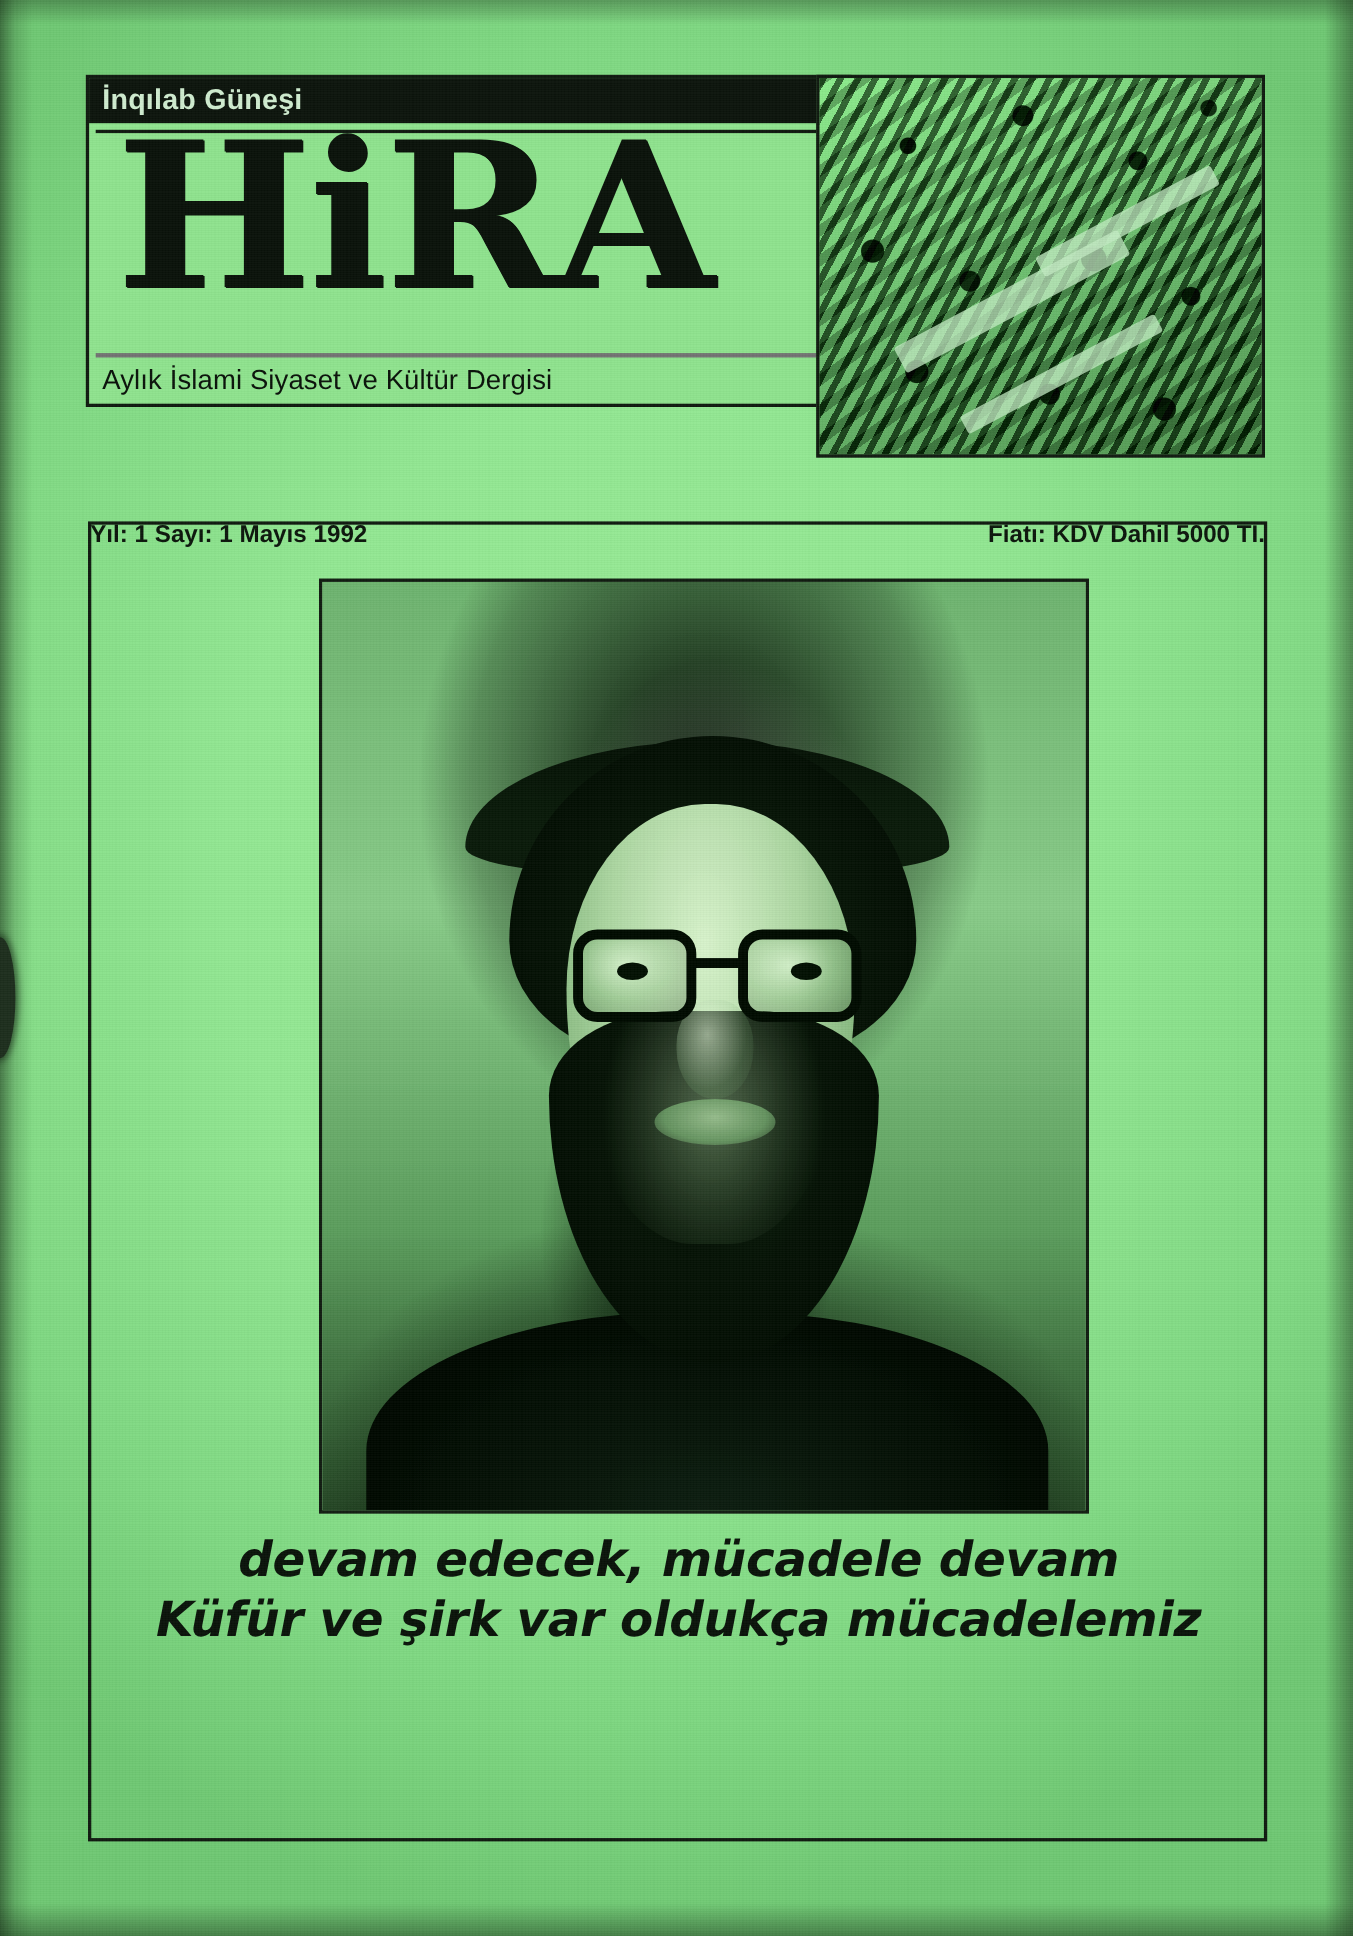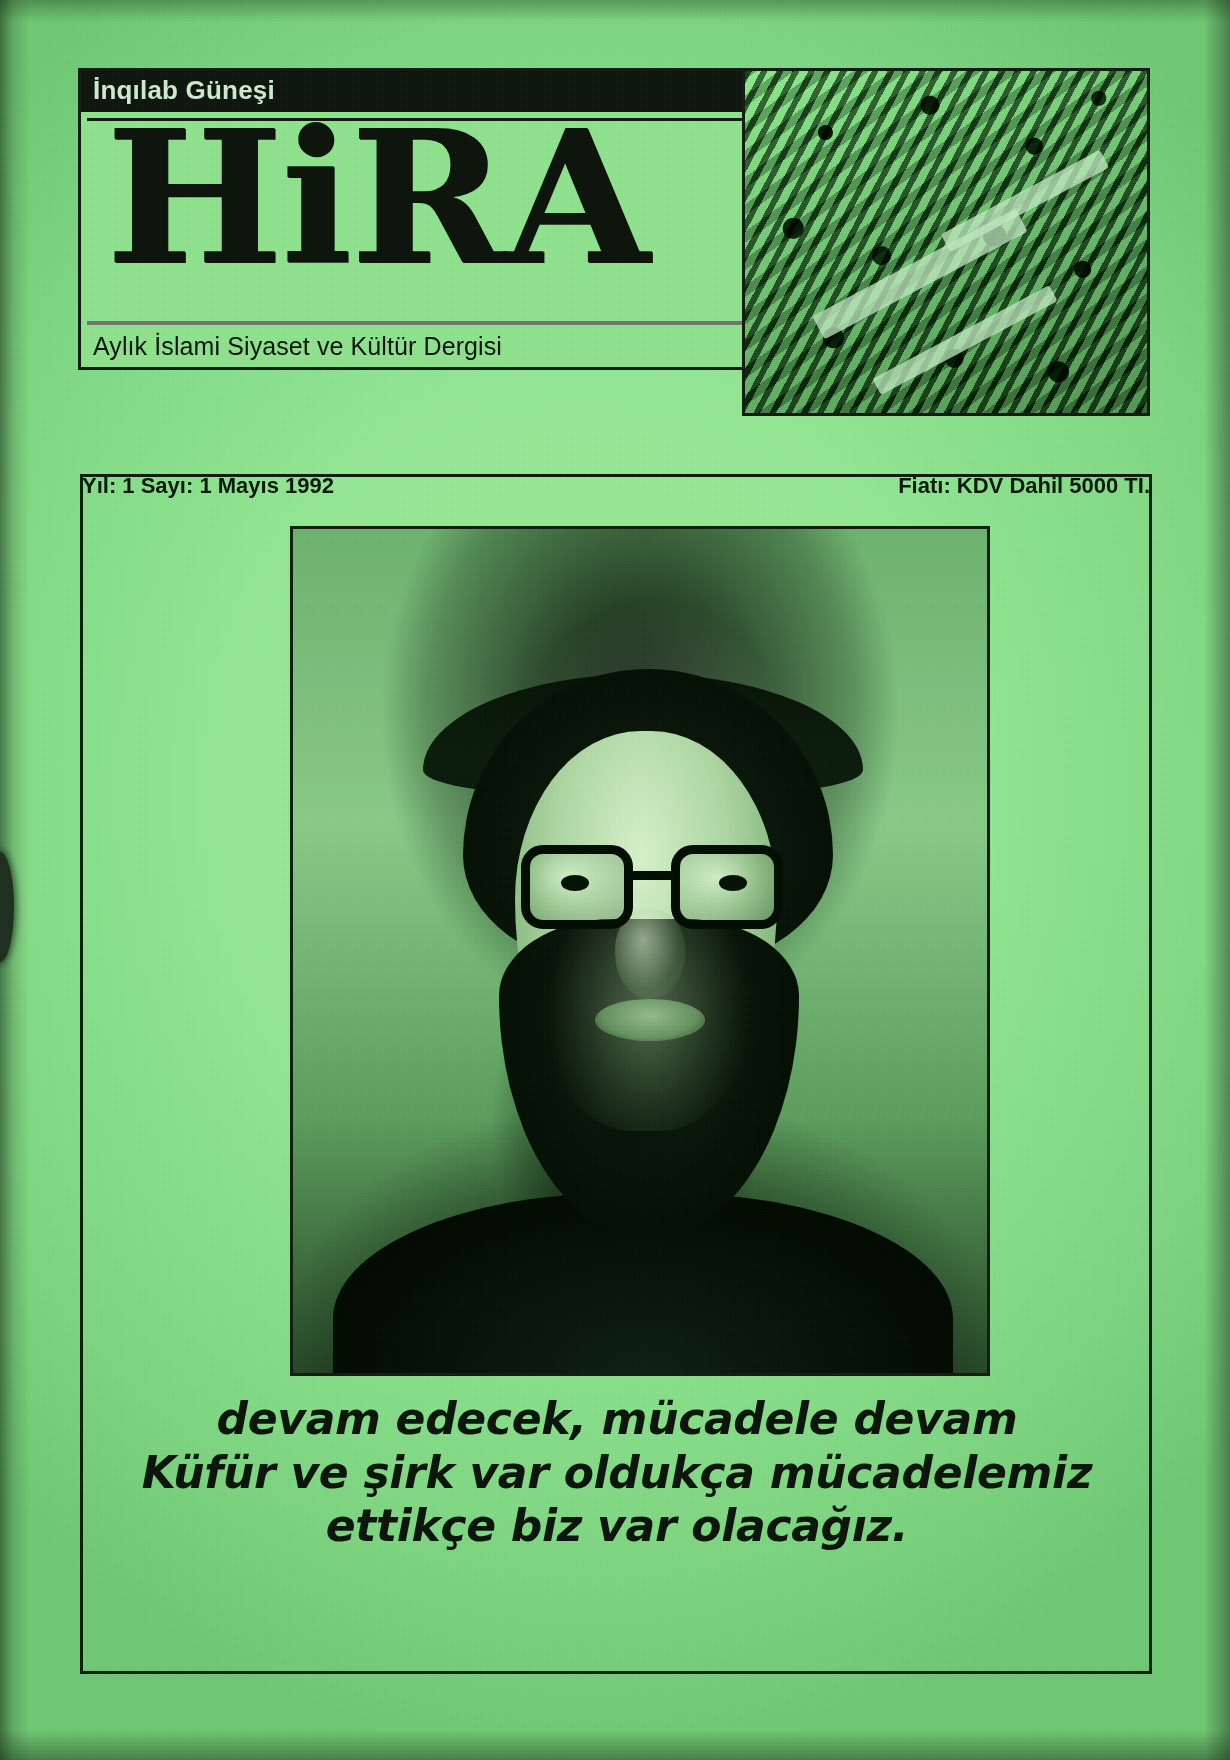--- a/index.html
+++ b/index.html
@@ -339,17 +339,16 @@
           <div class="eye l"></div>
           <div class="eye r"></div>
         </div>
       </div>
     </div>
   </div>
 
   <div class="headline">
     <span class="ln">devam edecek, mücadele devam</span>
     <span class="ln">Küfür ve şirk var oldukça mücadelemiz</span>
-    <span class="ln">ettikçe biz var olacağız.</span>
   </div>
 
   <div class="scan-noise"></div>
 </div>
 
 </body></html>

